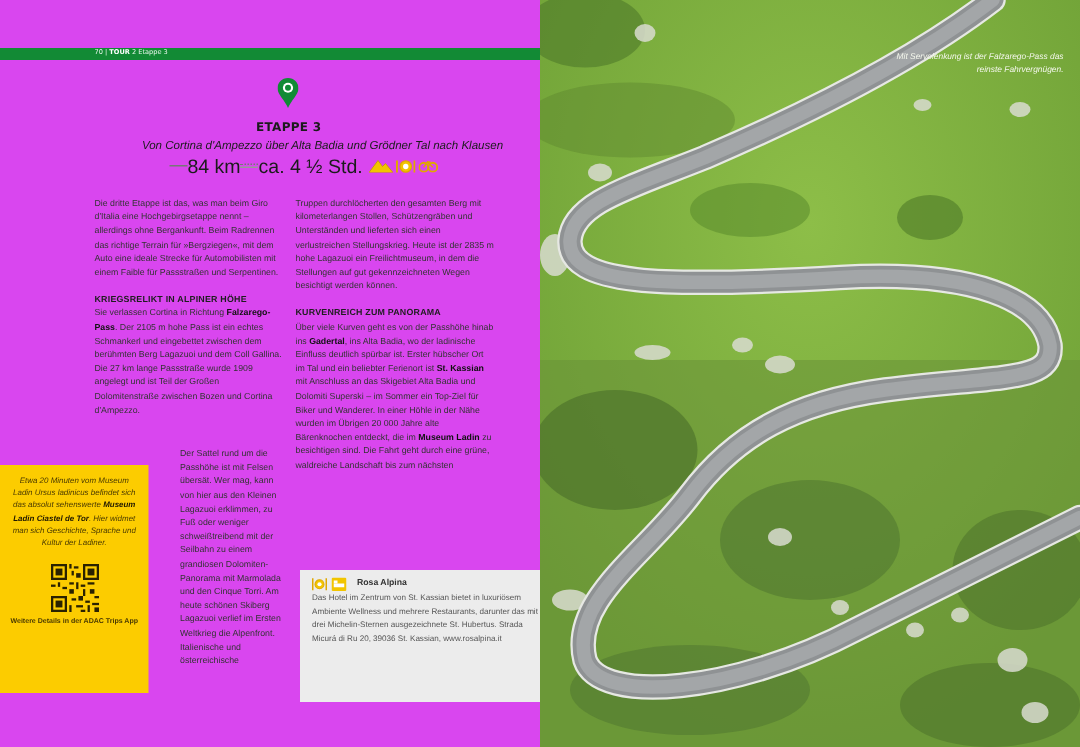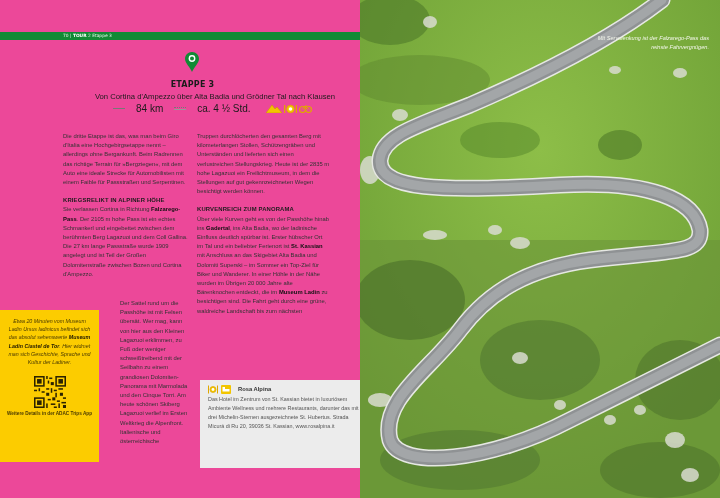--- a/index.html
+++ b/index.html
@@ -1,29 +1,29 @@
 <!DOCTYPE html>
 <html><head>
 <meta charset="utf-8">
 <style>
   * { box-sizing: border-box; margin: 0; padding: 0; }
   html, body { width: 720px; height: 498px; overflow: hidden; background: #fff; }
   body { font-family: "DejaVu Sans", sans-serif; color: #222; position: relative; }
 
-  .page-left { position: absolute; left: 0; top: 0; width: 360px; height: 498px; background: #ec4899; }
+  .page-left { position: absolute; left: 0; top: 0; width: 360px; height: 498px; background: #d946ef; }
   .page-right { position: absolute; left: 360px; top: 0; width: 360px; height: 498px; overflow: hidden; background: #7cae3e; }
 
   .header-bar { position: absolute; left: 0; top: 32px; width: 360px; height: 8px; background: #128a35; }
   .header-text { position: absolute; left: 63px; top: 32px; height: 8px; line-height: 8px; font-size: 4.4px; color: #e9f6ec; white-space: nowrap; }
   .header-text b { font-weight: bold; color: #fff; }
 
   .pin { position: absolute; left: 185px; top: 52px; width: 14px; height: 20px; }
   .etappe-title { position: absolute; left: 0; width: 385px; top: 80px; text-align: center; font-size: 8px; font-weight: bold; color: #1b1b1b; letter-spacing: 0.2px; }
-  .etappe-sub { position: absolute; left: 60px; width: 310px; top: 92px; text-align: center; font-size: 7.7px; color: #1b1b1b; white-space: nowrap; font-family: "Liberation Sans", sans-serif; }
-  .etappe-meta { position: absolute; left: 113px; top: 103px; font-size: 10px; color: #1b1b1b; white-space: nowrap; display: flex; align-items: center; gap: 11px; font-family: "Liberation Sans", sans-serif; }
+  .etappe-sub { position: absolute; left: 60px; width: 310px; top: 92px; text-align: center; font-size: 7.7px; color: #1b1b1b; white-space: nowrap; font-family: "Liberation Sans", sans-serif; font-style: italic; }
+  .etappe-meta { position: absolute; left: 113px; top: 103px; font-size: 13px; color: #1b1b1b; white-space: nowrap; display: flex; align-items: center; gap: 0; font-family: "Liberation Sans", sans-serif; }
   .arrow { display: inline-block; width: 12px; height: 3px; border-top: 1px solid #777; position: relative; top: 1px; }
   .arrow2 { display: inline-block; width: 12px; height: 3px; border-top: 1px dotted #777; border-bottom: 1px solid #999; }
   .meta-icons { display: inline-flex; gap: 2px; margin-left: 4px; align-items: center; }
 
   .col { position: absolute; font-family: "Liberation Sans", sans-serif; font-size: 5.85px; line-height: 9.2px; color: #333; }
   .col p { margin: 0; }
   .col h3 { font-size: 5.9px; font-weight: bold; line-height: 9.2px; color: #1d1d1d; letter-spacing: 0.15px; }
   .col b { color: #111; }
   .col1 { left: 63px; top: 132px; width: 125px; }
   .col1b { left: 120px; top: 299px; width: 70px; }

